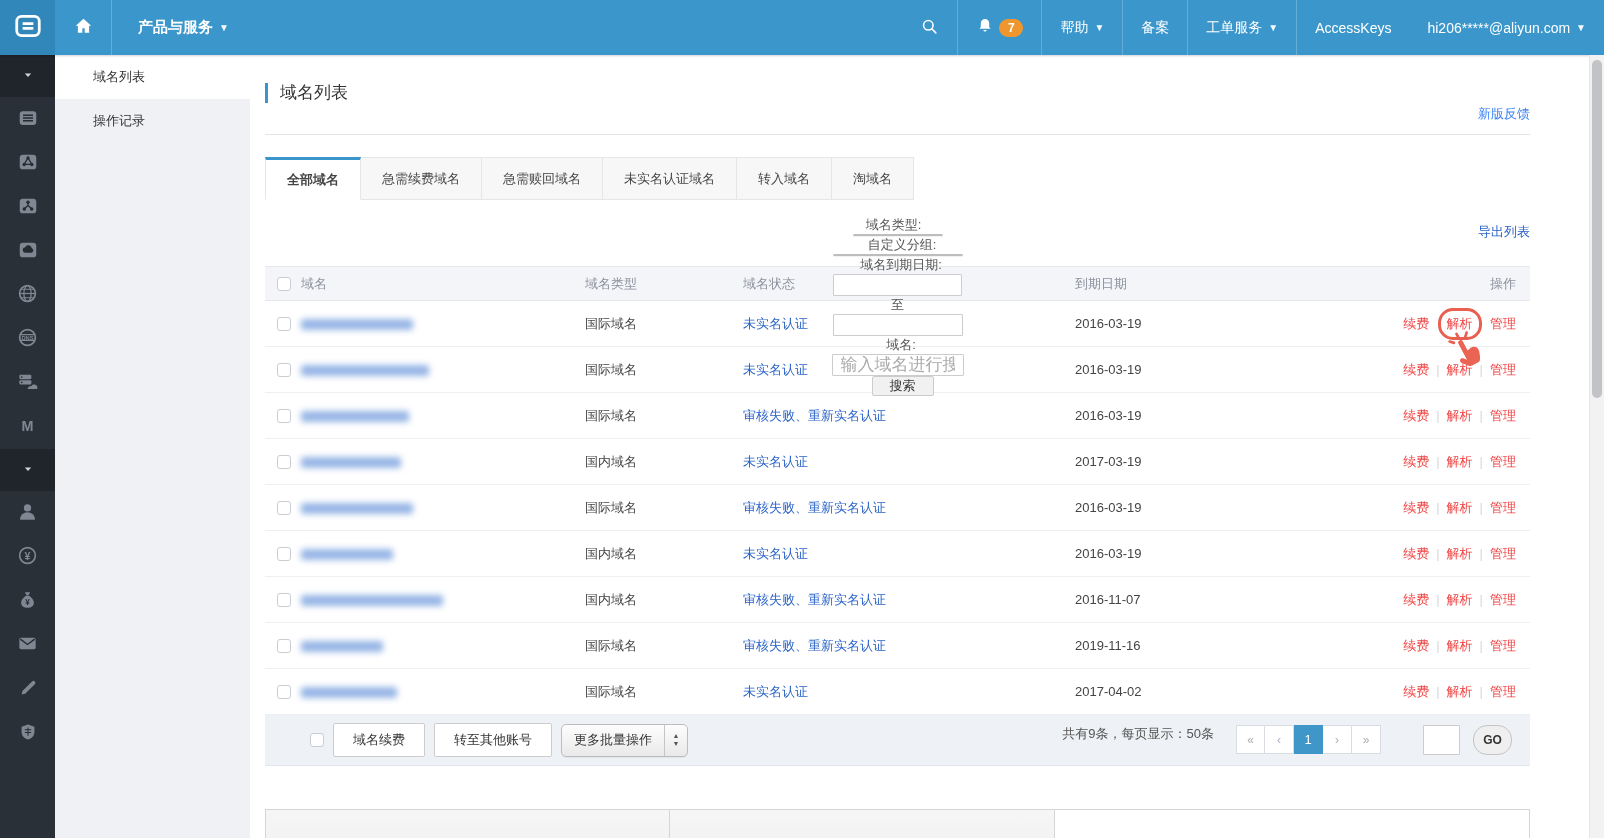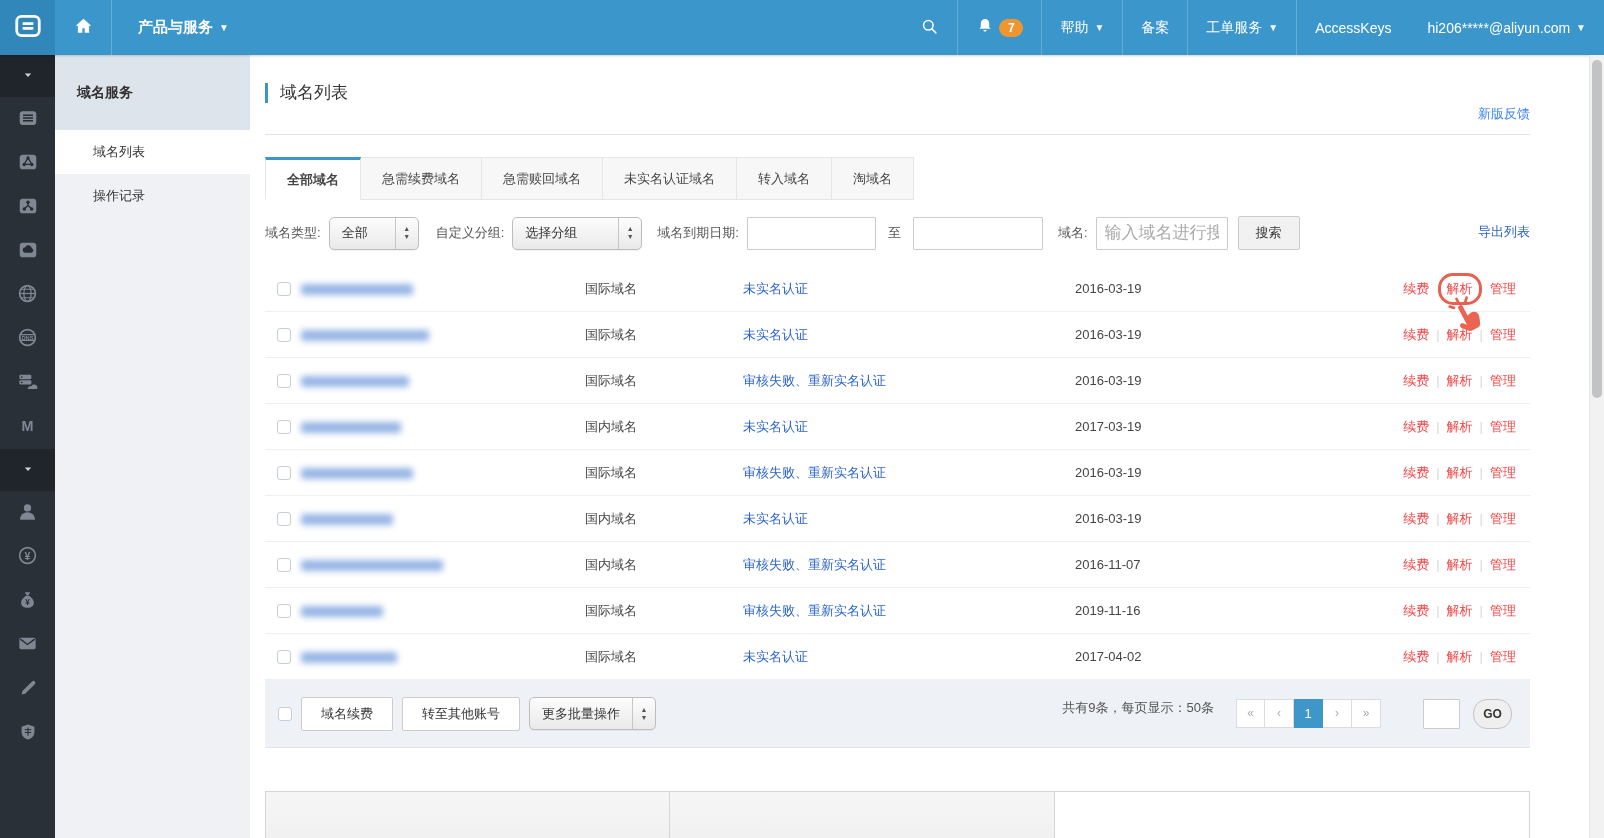--- a/index.html
+++ b/index.html
@@ -34,21 +34,21 @@
   .dns-btn { margin-left:16px; height:36px; padding:0 17px; border:1px solid #ddd; background:#fcfcfc; font-size:13px; color:#444; border-radius:2px; cursor:pointer; display:flex; align-items:center; }
   .feedback-link { position:absolute; right:0; top:50px; color:#3b82f6; cursor:pointer; }
   .head-divider { margin-top:23px; border-bottom:1px solid #e2e4e8; }
   .export-link { position:absolute; right:0; top:168px; color:#2b64c8; cursor:pointer; }
 
   .tabs-row { margin-top:22px; display:flex; }
   .tab { height:43px; display:flex; align-items:center; padding:0 21px; background:#f7f7f8; border:1px solid #e6e6e6; border-left:none; color:#444; cursor:pointer; }
   .tab:first-child { border-left:1px solid #e6e6e6; }
   .tab.active { background:#fff; border-top:3px solid #3a96ca; border-bottom:1px solid #fff; font-weight:bold; }
 
-  .filter-row { margin-top:16px; height:34px; display:flex; align-items:center; color:#555; }
+  .filter-row { margin-top:16px; height:34px; display:flex; align-items:center; color:#555;flex-direction:column; }
   .flabel { margin-right:8px; white-space:nowrap; }
   .select { display:inline-flex; align-items:stretch; height:33px; border:1px solid #bdbdbd; border-radius:5px; background:linear-gradient(#fdfdfd,#e9e9e9); cursor:pointer; overflow:hidden; box-shadow:0 1px 1px rgba(0,0,0,.06); }
   .select .val { display:flex; align-items:center; padding:0 12px; color:#333; }
   .select .stepper { width:23px; border-left:1px solid #c6c6c6; display:flex; flex-direction:column; align-items:center; justify-content:center; color:#555; font-size:7px; line-height:8px; }
   .tinput { height:33px; border:1px solid #ccc; background:#fff; padding:0 8px; font-size:17px; font-family:inherit; color:#333; border-radius:1px; }
   .tinput::placeholder { color:#aaa; }
   .search-btn { height:34px; width:62px; border:1px solid #ccc; background:#f1f1f1; font-size:13px; color:#333; border-radius:2px; cursor:pointer; margin-left:10px; font-family:inherit; }
 
   
   .dtable { margin-top:16px; }
@@ -65,21 +65,21 @@
   .blur-domain { display:inline-block; height:11px; border-radius:2px; background:#7da3e0; filter:blur(3px); opacity:.8; vertical-align:middle; cursor:pointer; }
   .status-link { color:#2b64c8; cursor:pointer; text-decoration:none; }
   .act { color:#ef4444; cursor:pointer; text-decoration:none; }
   .sep { font-style:normal; color:#d8d8d8; margin:0 7px; }
   .row.annotated .sep { visibility:hidden; }
   .ann-wrap { position:relative; display:inline-block; z-index:5; }
   .ring { position:absolute; left:-9px; right:-9px; top:-7px; bottom:-7px; border:3px solid #e8604f; border-radius:15px; pointer-events:none; display:block; }
   .hand { position:absolute; left:0px; top:14px; width:40px; height:45px; transform:rotate(-28deg); pointer-events:none; }
 
   
-  .batch-bar { height:68px; background:#eef1f5; border-bottom:1px solid #e2e5ea; display:flex; align-items:center; }
+  .batch-bar { height:51px; background:#eef1f5; border-bottom:1px solid #e2e5ea; display:flex; align-items:center;padding-left:32px; }
   .batch-bar .cb { margin-left:13px; }
   .bbtn { height:34px; padding:0 19px; background:#fff; border:1px solid #ccc; border-radius:2px; font-size:13px; color:#333; cursor:pointer; margin-left:9px; font-family:inherit; }
   .more-select { margin-left:9px; }
   .bb-right { margin-left:auto; display:flex; align-items:flex-start; margin-right:18px; }
   .pg-summary { color:#555; margin-right:22px; }
   .pager { display:flex; }
   .pbtn { width:29px; height:29px; border:1px solid #d9dde2; border-left:none; background:#fff; display:flex; align-items:center; justify-content:center; color:#a9adb3; font-size:12px; cursor:pointer; }
   .pbtn:first-child { border-left:1px solid #d9dde2; }
   .pbtn.cur { background:#3e96c9; border-color:#3e96c9; color:#fff; font-size:13px; }
   .pinput { width:37px; height:30px; border:1px solid #ccc; background:#fff; margin-left:42px; border-radius:1px; padding:0 4px; font-family:inherit; }
@@ -261,21 +261,20 @@
     </div>
     <div class="rail-item">
       <span><svg viewBox="0 0 24 24" width="22" height="22">
           <path d="M12 3.8l7 2.6v5c0 4.6-2.9 7.7-7 8.8-4.1-1.1-7-4.2-7-8.8v-5z" fill="#7e8792"></path>
           <path d="M8.5 9.5h7M8.5 12.5h7M12 7v9" stroke="#262b31" stroke-width="1.1" fill="none"></path>
         </svg></span>
     </div>
   </div>
 
 <div class="subnav">
-  <div class="subnav-header">域名服务</div>
   <div>
       <div class="subnav-item active">域名列表</div>
       <div class="subnav-item">操作记录</div>
     </div>
 </div>
 
 <div class="content">
   <div class="title-row">
     <div class="page-title">域名列表</div>
   </div>
@@ -312,20 +311,28 @@
     <span class="flabel" style="margin-left:15px">域名到期日期:</span>
     <input class="tinput" style="width: 129px;">
     <span class="flabel" style="margin:0 12px">至</span>
     <input class="tinput" style="width: 130px;">
     <span class="flabel" style="margin-left:15px">域名:</span>
     <input class="tinput" style="width: 132px;" placeholder="输入域名进行搜索">
     <button class="search-btn">搜索</button>
   </div>
 
   <div class="dtable">
+    <div class="thead">
+      <span class="c-check"><span class="cb"></span></span>
+      <span class="c-domain">域名</span>
+      <span class="c-type">域名类型</span>
+      <span class="c-status">域名状态</span>
+      <span class="c-date">到期日期</span>
+      <span class="c-ops">操作</span>
+    </div>
     <div>
         <div class="row annotated">
           <span class="c-check"><span class="cb"></span></span>
           <span class="c-domain"><span class="blur-domain" style="width:112px"></span></span>
           <span class="c-type">国际域名</span>
           <span class="c-status"><a class="status-link">未实名认证</a></span>
           <span class="c-date">2016-03-19</span>
           <span class="c-ops"><a class="act">续费</a><em class="sep">|</em><span class="ann-wrap"><a class="act">解析</a><i class="ring"></i><span class="hand"><svg viewBox="0 0 26 30" width="40" height="45">
                   <g stroke="#e8604f" stroke-width="1.8" stroke-linecap="round">
                     <line x1="12.3" y1="4.2" x2="12.3" y2="1.4"></line>

